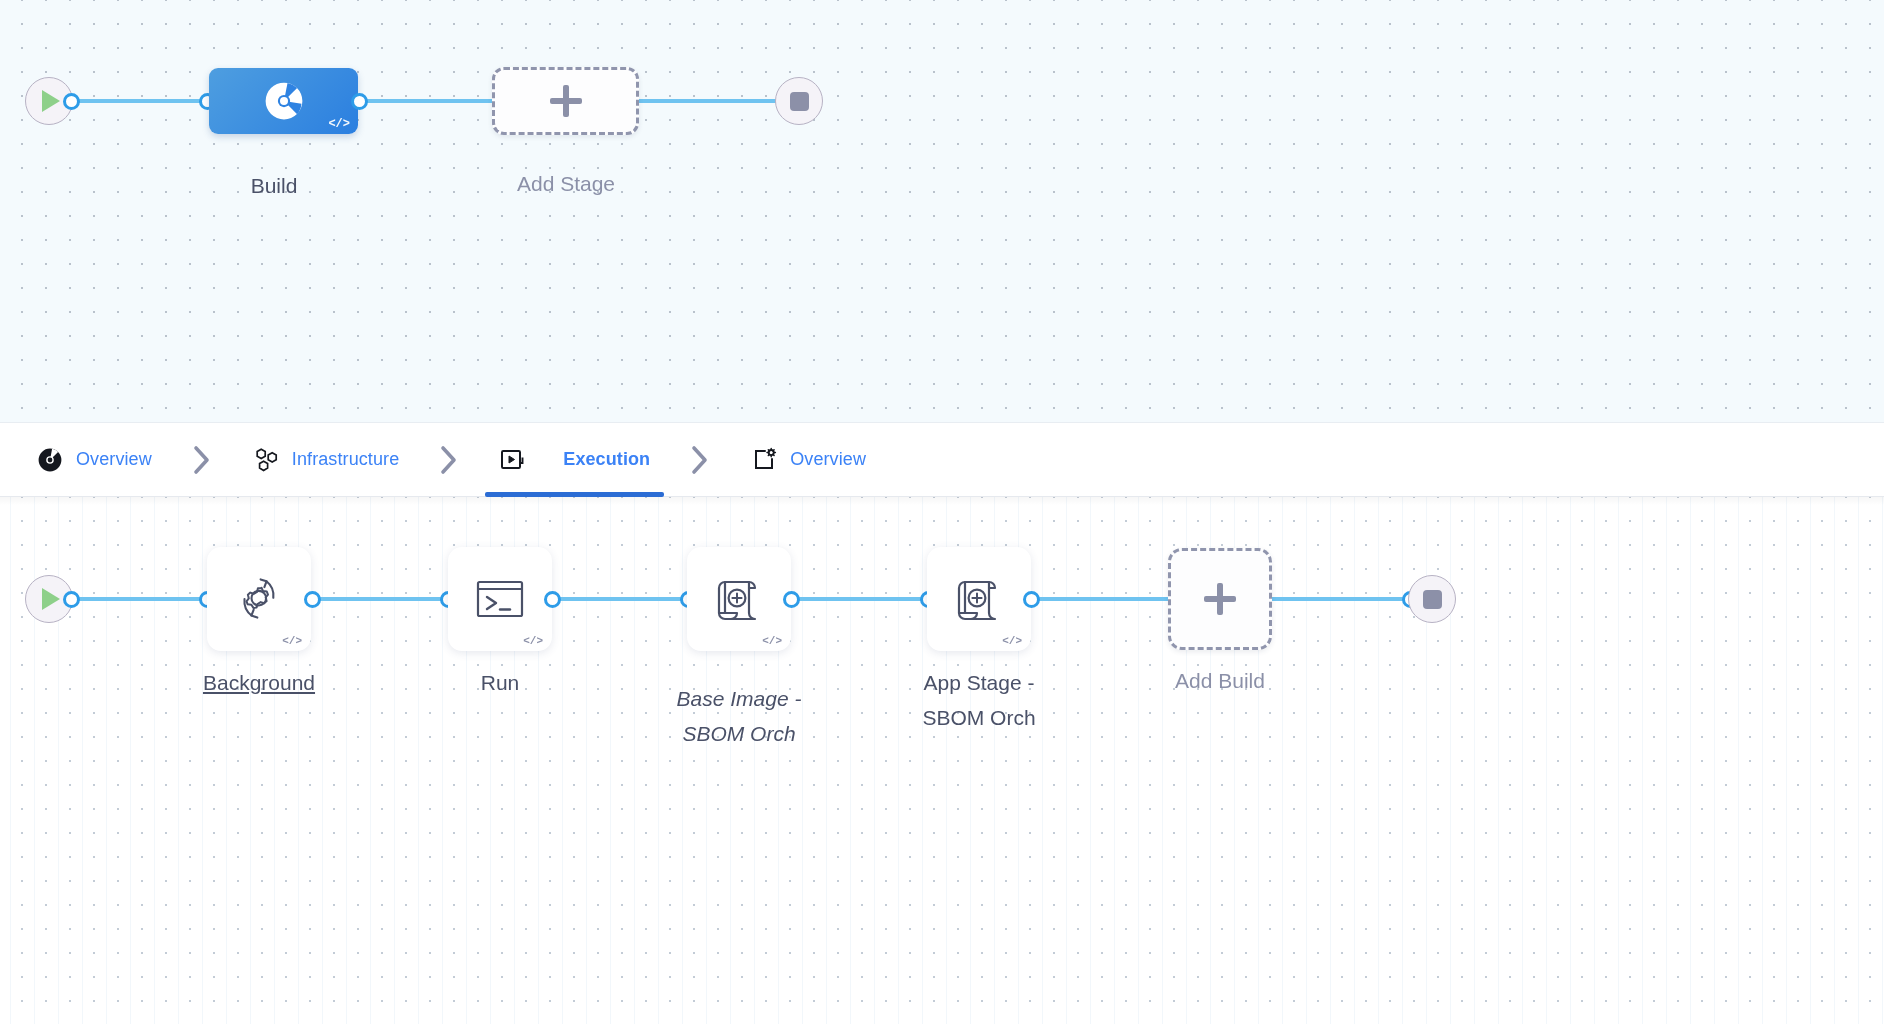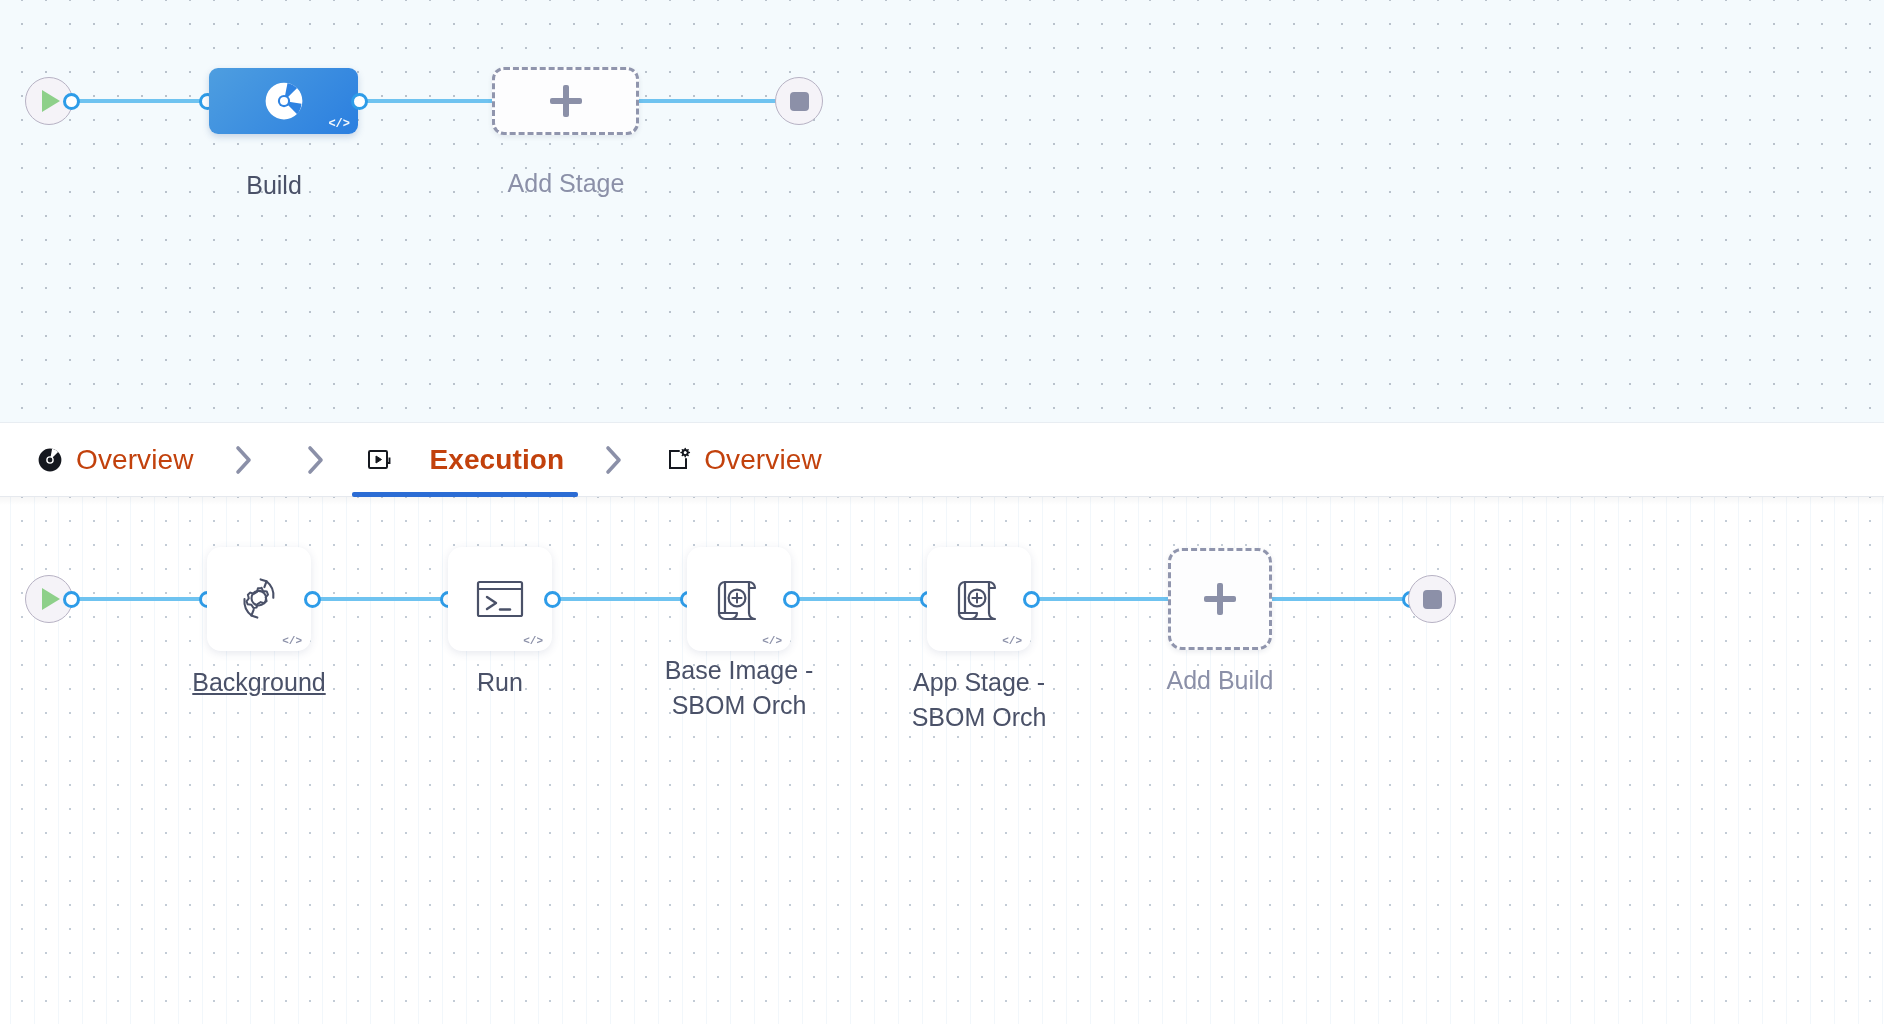--- a/index.html
+++ b/index.html
@@ -102,38 +102,38 @@
   }
   .step-node .code-badge {
     position: absolute; right: 9px; bottom: 4px;
     color: #8b90a8; font-size: 11px; font-weight: 700;
     font-family: "Liberation Mono", monospace;
   }
 
   
   .node-label {
     position: absolute; text-align: center;
-    font-size: 25px; color: #4a5168; line-height: 35px;
+    font-size: 21px; color: #4a5168; line-height: 35px;
     white-space: pre-line;
   }
   .node-label.muted { color: #8b90a8; }
 
   
   .tabbar {
     position: absolute; left: 0; top: 423px; width: 1884px; height: 74px;
     background: #ffffff; display: flex; align-items: center;
     padding-left: 22px;
     border-bottom: 1px solid #e6e9ee;
   }
   .tab {
     display: flex; align-items: center; gap: 12px; height: 74px;
     padding: 0 14px; cursor: pointer; position: relative;
   }
   .tab .tab-label {
-    font-size: 28px; color: #c2410c; letter-spacing: .1px;
+    font-size: 18px; color: #3b82f6; letter-spacing: .1px;
   }
   .tab.active .tab-label { font-weight: 700; margin-left: 24px; }
   .tab.active::after {
     content:""; position:absolute; left: 0; right: 0; bottom: 0;
     height: 5px; background: #2b6cd4; border-radius: 2px;
   }
   .tab-sep {
     display:flex; align-items:center; justify-content:center;
     width: 72px; height: 74px; color:#8b90a8;
   }
@@ -193,20 +193,30 @@
       </span>
       <span class="tab-label">Overview</span>
     </div>
 
     <div class="tab-sep">
       <svg width="22" height="34" viewBox="0 0 22 34">
           <path d="M5 5 L16 17 L5 29" fill="none" stroke="#8b90a8" stroke-width="3.6" stroke-linecap="round" stroke-linejoin="round"></path>
         </svg>
     </div>
 
+    <div class="tab">
+      <span class="tab-icon">
+        <svg width="28" height="28" viewBox="0 0 28 28" fill="none" stroke="#15181f" stroke-width="1.7">
+          <path d="M9.2 3.3 L13.2 5.6 L13.2 10.2 L9.2 12.5 L5.2 10.2 L5.2 5.6 Z"></path>
+          <path d="M20.2 6.8 L24.2 9.1 L24.2 13.7 L20.2 16 L16.2 13.7 L16.2 9.1 Z"></path>
+          <path d="M11.6 15.2 L15.6 17.5 L15.6 22.1 L11.6 24.4 L7.6 22.1 L7.6 17.5 Z"></path>
+        </svg>
+      </span>
+      <span class="tab-label">Infrastructure</span>
+    </div>
 
     <div class="tab-sep">
       <svg width="22" height="34" viewBox="0 0 22 34">
           <path d="M5 5 L16 17 L5 29" fill="none" stroke="#8b90a8" stroke-width="3.6" stroke-linecap="round" stroke-linejoin="round"></path>
         </svg>
     </div>
 
     <div class="tab active">
       <span class="tab-icon">
         <svg width="28" height="26" viewBox="0 0 28 26" fill="none" stroke="#15181f" stroke-width="2">
@@ -284,21 +294,21 @@
         <path d="M15 12 h24 v31 a6 6 0 0 0 6 6 H21"></path>
         <path d="M39 12 a6 6 0 0 1 6 6 h-6"></path>
         <path d="M21 49 a6 6 0 0 0 6 -6 H9 a6 6 0 0 0 6 6 z"></path>
         <path d="M15 43 V12 a6 6 0 0 0 -6 6 v25"></path>
         <circle cx="27" cy="28" r="8.4"></circle>
         <path d="M27 23.4 V32.6 M22.4 28 H31.6" stroke-width="2"></path>
       </svg>
       <span class="code-badge">&lt;/&gt;</span>
     </div>
     <div class="port" style="left:783px; top:94px;"></div>
-    <div class="node-label" style="left:639px; top:156px; width:200px;">Base Image -
+    <div class="node-label" style="left:639px; top:184px; width:200px;font-style:italic;">Base Image -
 SBOM Orch</div>
 
     <div class="port" style="left:920px; top:94px;"></div>
     <div class="step-node" style="left:927px; top:50px;">
       <svg width="58" height="58" viewBox="0 0 58 58" fill="none" stroke="#4a5168" stroke-width="2.2" stroke-linecap="round" stroke-linejoin="round">
         <path d="M15 12 h24 v31 a6 6 0 0 0 6 6 H21"></path>
         <path d="M39 12 a6 6 0 0 1 6 6 h-6"></path>
         <path d="M21 49 a6 6 0 0 0 6 -6 H9 a6 6 0 0 0 6 6 z"></path>
         <path d="M15 43 V12 a6 6 0 0 0 -6 6 v25"></path>
         <circle cx="27" cy="28" r="8.4"></circle>

